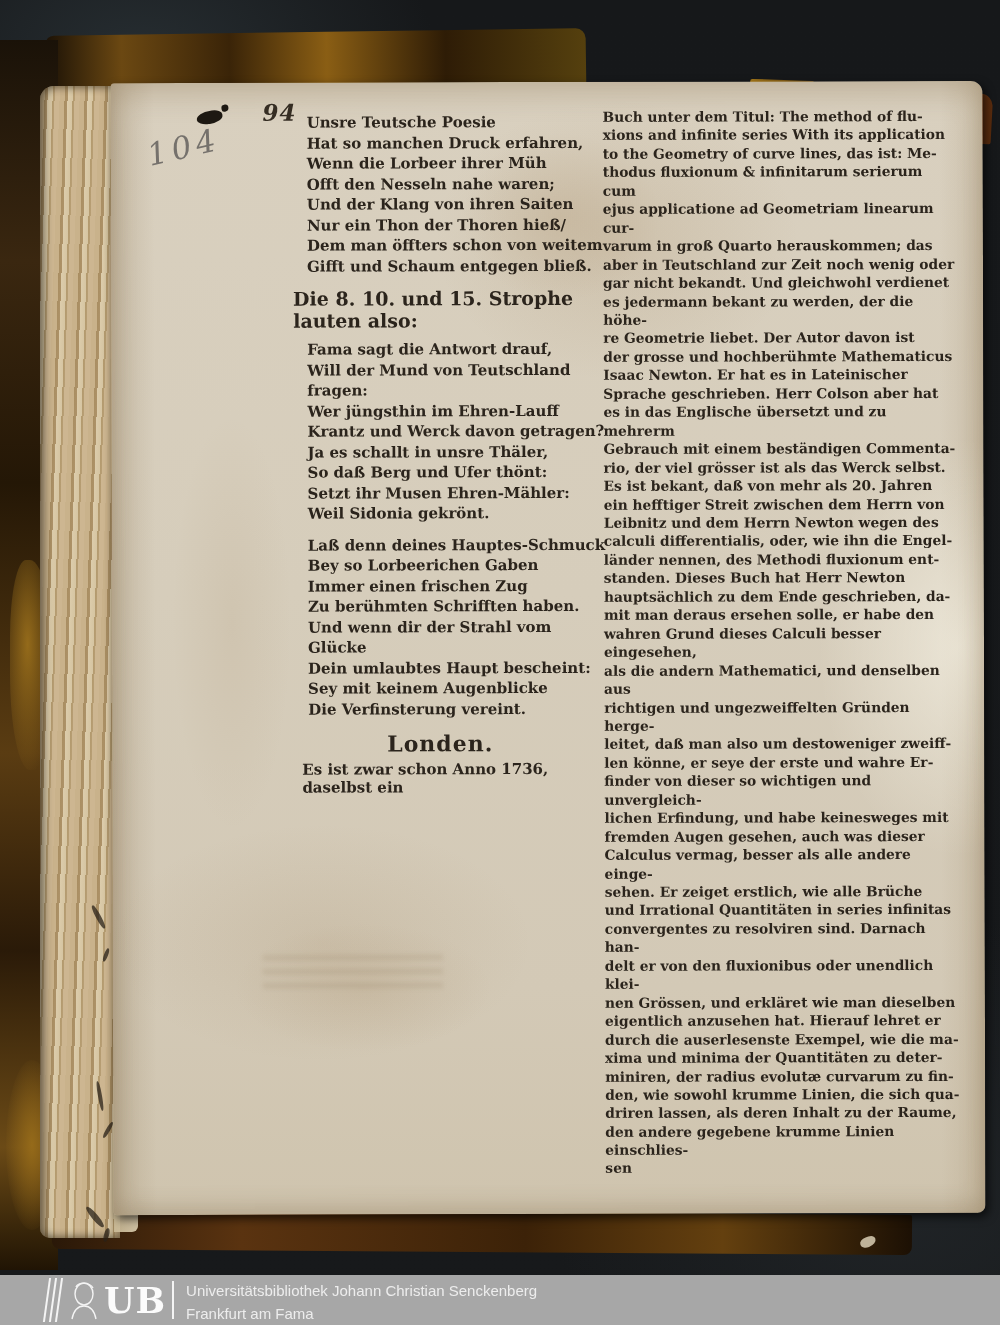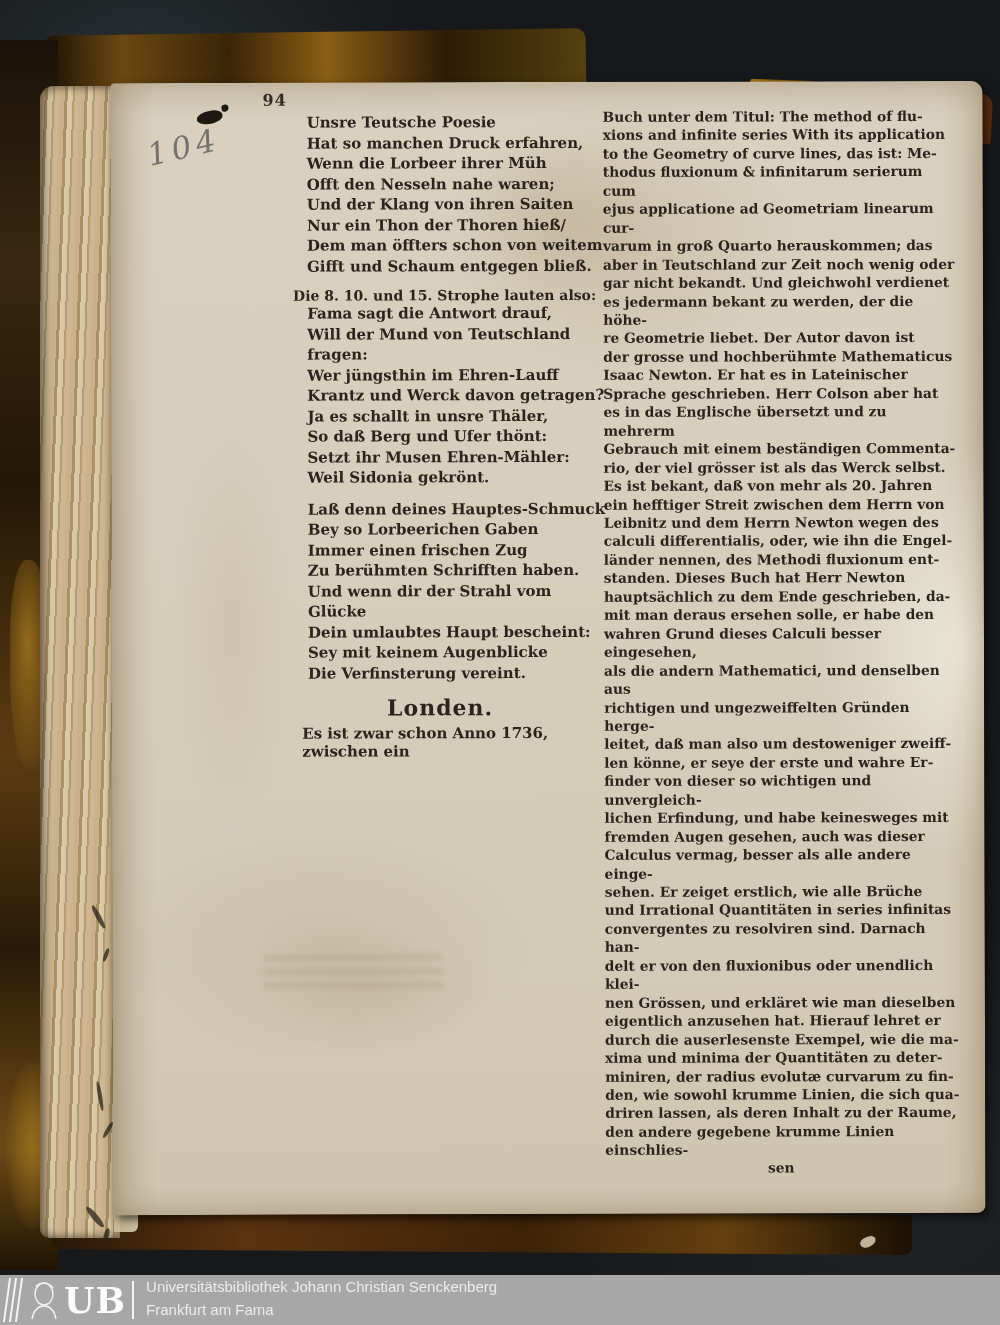--- a/index.html
+++ b/index.html
@@ -98,38 +98,38 @@
     background:repeating-linear-gradient(0deg, rgba(120,95,60,.22) 0 6px, rgba(0,0,0,0) 6px 14px); opacity:.5; }
   .inkblot{ position:absolute; left:86px; top:28px; width:26px; height:13px;
     background:#1d1812; border-radius:60% 40% 55% 45%; transform:rotate(-8deg); }
   .inkblot:after{ content:""; position:absolute; left:26px; top:-4px; width:7px; height:7px;
     background:#1d1812; border-radius:50% 50% 60% 40%; }
   .handwritten{
     position:absolute; left:36px; top:46px; font-family:"DejaVu Serif", serif;
     font-style:italic; font-size:31px; color:#75716c; letter-spacing:5px;
     transform:rotate(-13deg);
   }
-  .page-number{ position:absolute; left:152px; top:8px; font-size:16px; font-weight:bold;
-    letter-spacing:1px; color:#352d23; }
+  .page-number{ position:absolute; left:152px; top:16px; font-size:23px; font-weight:bold;
+    letter-spacing:1px; color:#352d23;font-style:italic; }
   
   .col-left{ position:absolute; left:190px; top:30px; width:306px; }
   .col-right{ position:absolute; left:492px; top:26px; width:356px; }
   .stanza{ white-space:pre-line; font-size:15px; line-height:20.5px; font-weight:bold;
     color:#2b241c; margin:0 0 11px 6px; }
-  .note-line{ font-size:14px; font-weight:bold; margin:2px 0 0 -8px; }
+  .note-line{ font-size:19px; font-weight:bold; margin:2px 0 8px -8px; }
   .heading-londen{ text-align:center; font-size:22px; font-weight:bold; letter-spacing:1px;
     margin:4px 30px 4px 0; }
   .intro-line{ font-size:15px; font-weight:bold; }
   .prose{ white-space:pre-line; font-size:13.8px; line-height:18.45px; font-weight:bold;
     color:#2b241c; }
-  .catchword{ text-align:center; font-size:13.8px; font-weight:bold; padding-right:4px; }
+  .catchword{ text-align:left; font-size:13.8px; font-weight:bold; padding-right:4px; }
   
   .footer{
     position:absolute; left:0; bottom:0; width:1000px; height:50px; background:#a7a7a7;
-    display:flex; align-items:flex-start; font-family:"Liberation Sans", sans-serif;
+    display:flex; align-items:flex-end; font-family:"Liberation Sans", sans-serif;padding-left:40px;
   }
   .logo-area{ display:flex; align-items:center; height:100%; margin-left:6px; }
   .logo-lines{ display:flex; gap:4px; height:44px; align-items:stretch; transform:skewX(-8deg); }
   .logo-lines span{ display:block; width:2px; background:#f4f4f4; }
   .portrait{ margin:0 2px 0 6px; }
   .logo-ub{ font-family:"DejaVu Serif", serif; font-weight:bold; font-size:35px; color:#fbfbfb;
     letter-spacing:1px; line-height:1; }
   .logo-rule{ width:2px; height:38px; background:#f4f4f4; margin:0 12px 0 6px; }
   .footer-text{ color:#ededed; font-size:15px; line-height:23px; }
 </style>
@@ -187,21 +187,21 @@
 Weil Sidonia gekrönt.</div>
       <div class="stanza">Laß denn deines Hauptes-Schmuck
 Bey so Lorbeerichen Gaben
 Immer einen frischen Zug
 Zu berühmten Schrifften haben.
 Und wenn dir der Strahl vom Glücke
 Dein umlaubtes Haupt bescheint:
 Sey mit keinem Augenblicke
 Die Verfinsterung vereint.</div>
       <div class="heading-londen">Londen.</div>
-      <div class="intro-line">Es ist zwar schon Anno 1736, zwischen ein</div>
+      <div class="intro-line">Es ist zwar schon Anno 1736, daselbst ein</div>
     </div>
 
     <div class="col-right">
       <div class="prose">Buch unter dem Titul: The method of flu-
 xions and infinite series With its application
 to the Geometry of curve lines, das ist: Me-
 thodus fluxionum &amp; infinitarum serierum cum
 ejus applicatione ad Geometriam linearum cur-
 varum in groß Quarto herauskommen; das
 aber in Teutschland zur Zeit noch wenig oder

